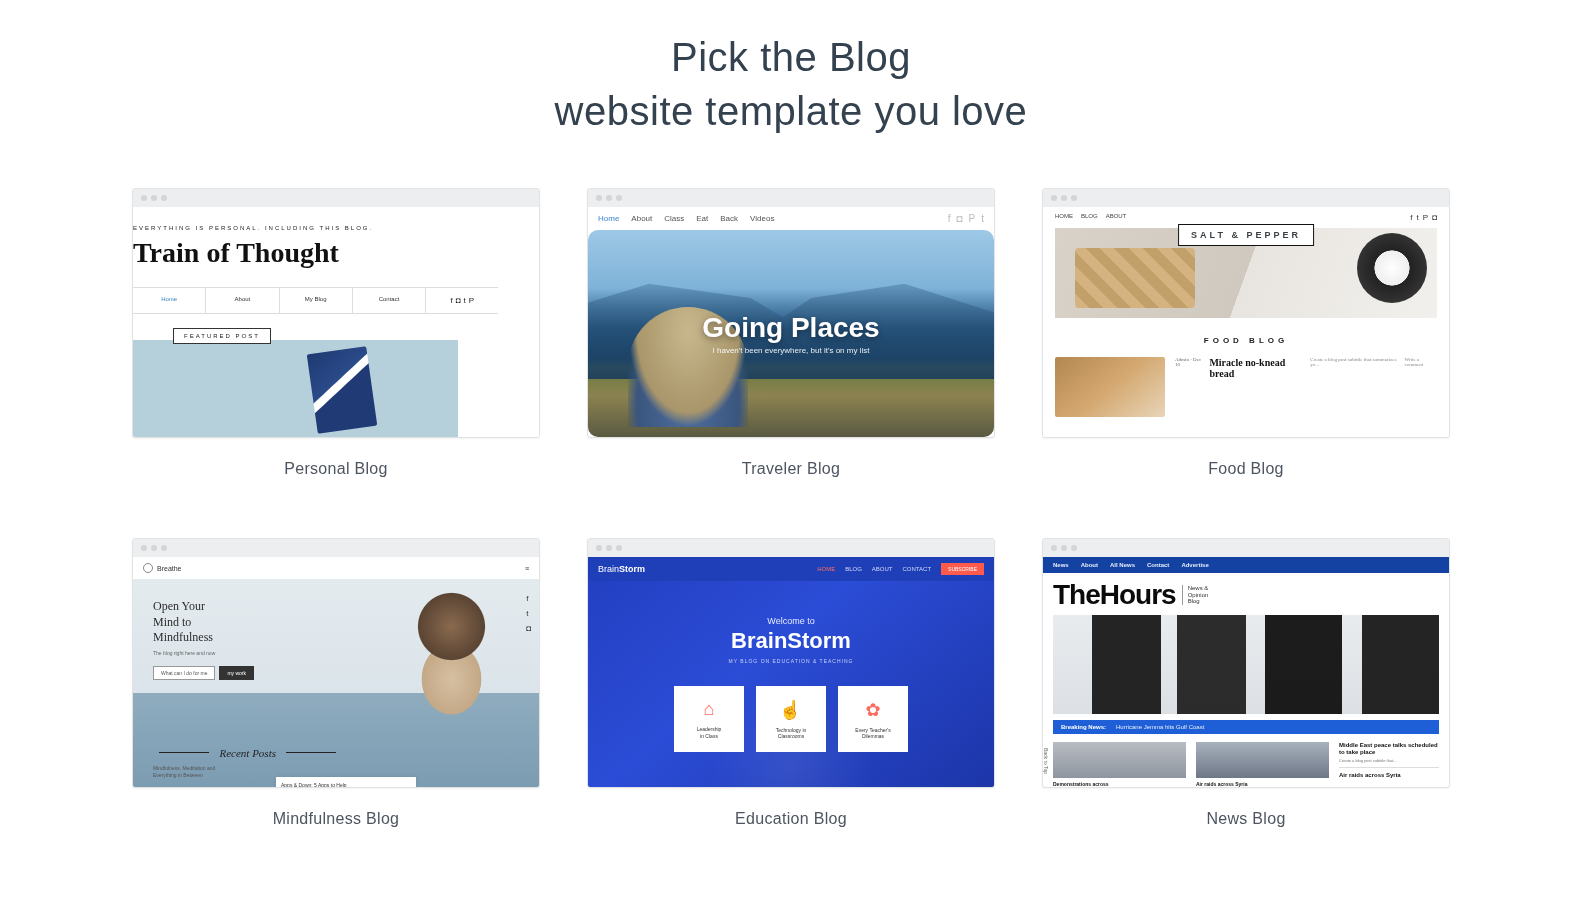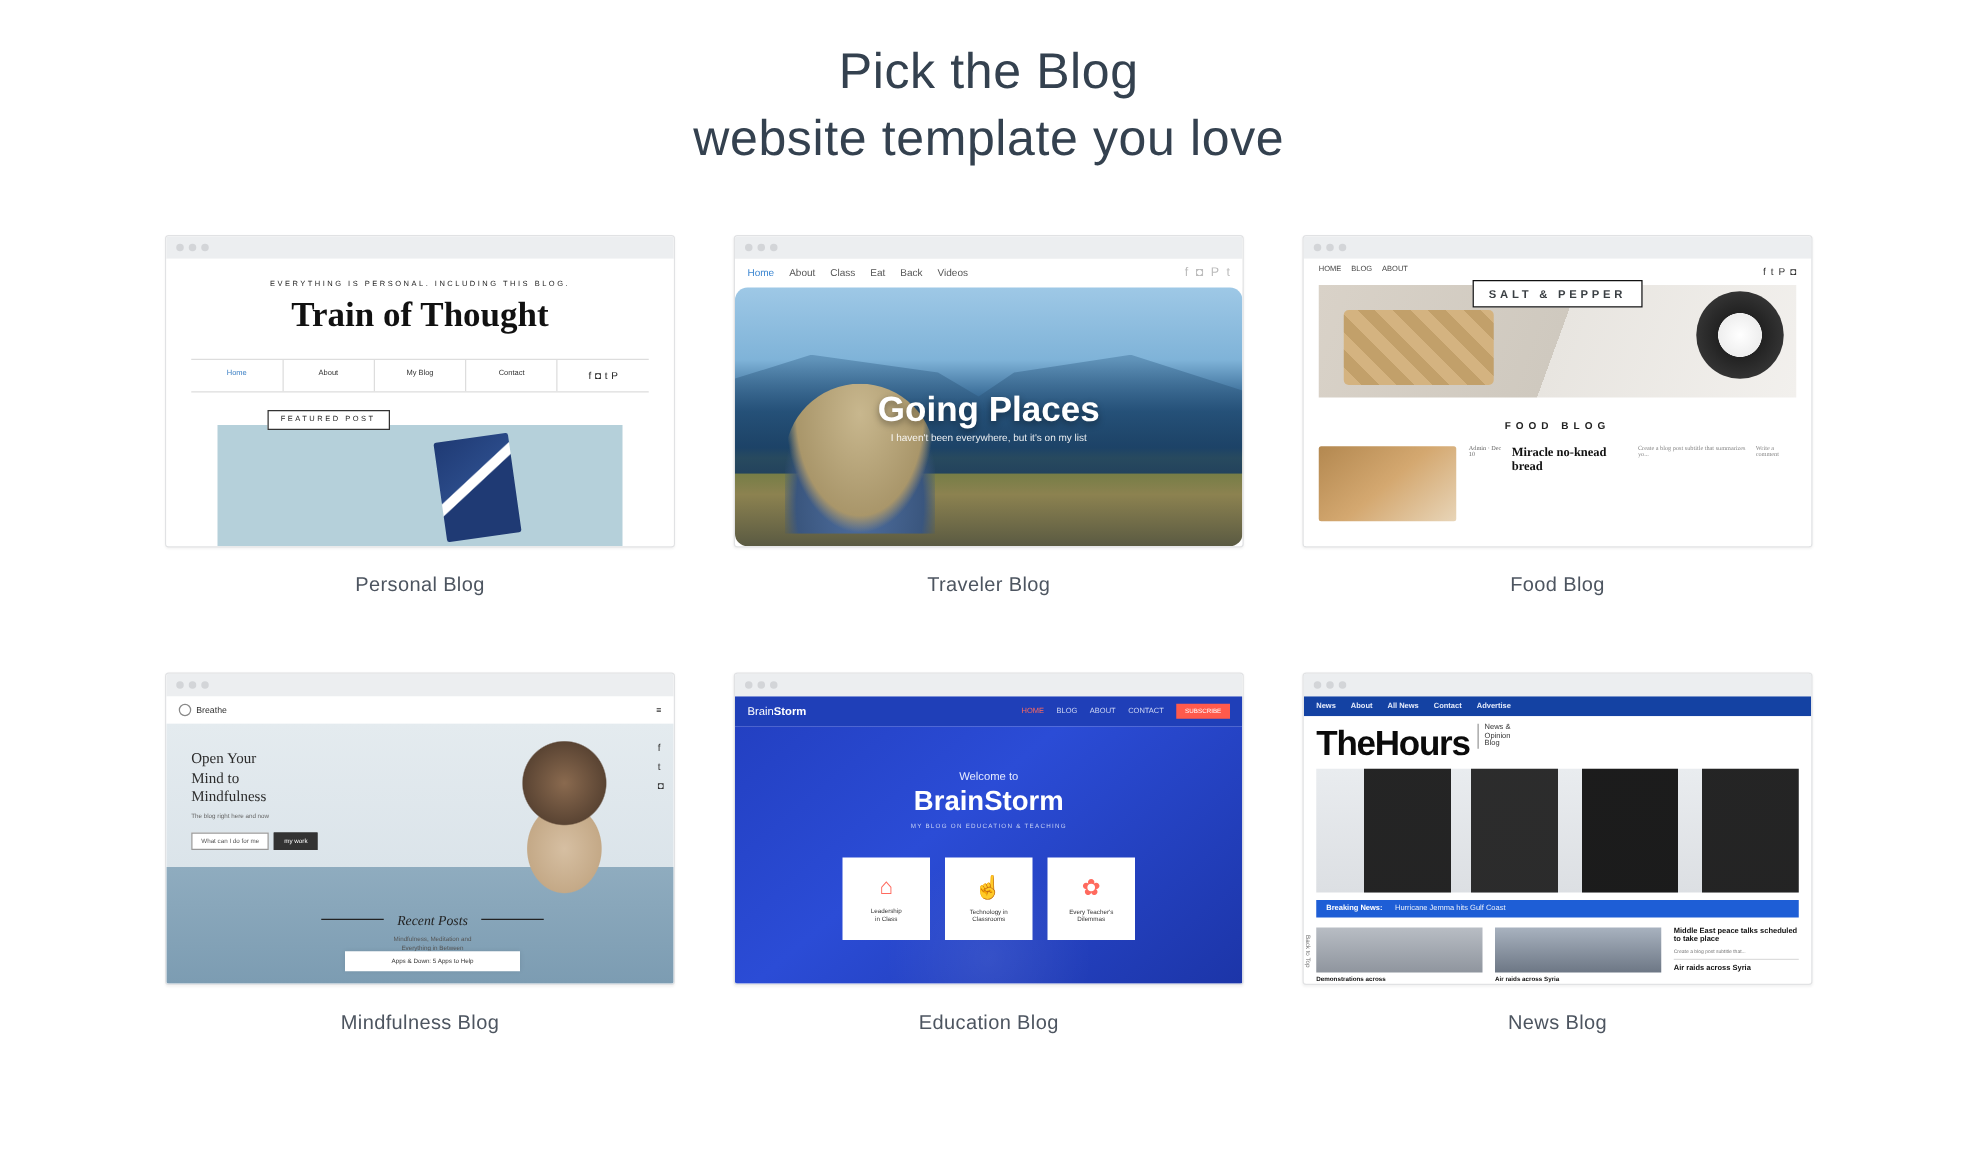--- a/index.html
+++ b/index.html
@@ -54,21 +54,21 @@
 .viewport { flex: 1; position: relative; overflow: hidden; }
 .card-label {
   font-size: 16px;
   font-weight: 300;
   color: #4d5560;
   margin-top: 22px;
   letter-spacing: 0.3px;
 }
 
 
-.t1 { background: #fff; display: flex; flex-direction: column; align-items: center; }
+.t1 { background: #fff; display: flex; flex-direction: column; align-items: flex-start; }
 .t1-tag { font-size: 6px; letter-spacing: 2px; color: #222; margin-top: 18px; }
 .t1-title { font-family: Georgia, "Times New Roman", serif; font-weight: 700; font-size: 28px; color: #111; margin-top: 6px; }
 .t1-nav { display: flex; border-top:1px solid #ddd; border-bottom:1px solid #ddd; width: 90%; margin-top: 18px; }
 .t1-nav div { flex:1; text-align:center; font-size:6px; color:#333; padding:8px 0; border-right:1px solid #ddd; }
 .t1-nav div:last-child { border-right:none; }
 .t1-nav div.home { color:#3a7fc4; }
 .t1-icons { display:flex; gap:3px; justify-content:center; align-items:center; }
 .t1-icons span { font-size:8px; color:#222; }
 .t1-hero { position:relative; width:80%; height:100px; margin-top:26px; background:#b5d0da; }
 .t1-featured {
@@ -149,21 +149,21 @@
   background:
     radial-gradient(ellipse 55px 55px at 50% 25%,#8a6a4f 0%,#5a4433 60%,transparent 62%),
     radial-gradient(ellipse 42px 50px at 50% 60%,#d6bfa2 0%,#c4a987 70%,transparent 72%);
 }
 .t4-title { font-family:Georgia,serif; font-size:12px; color:#2c2c2c; line-height:1.3; max-width:130px; }
 .t4-sub { font-size:5px; color:#666; margin-top:4px; }
 .t4-btns { display:flex; gap:4px; margin-top:10px; }
 .t4-btn { font-size:5px; padding:3px 7px; border:1px solid #999; background:#fff; color:#555; }
 .t4-btn.dark { background:#333; color:#fff; border-color:#333; }
 .t4-socialv { position:absolute; right:8px; top:15px; display:flex; flex-direction:column; gap:6px; font-size:8px; color:#333; }
-.t4-recent { position:absolute; left:0; right:0; bottom:16px; background:rgba(255,255,255,0); text-align:center; padding:8px 0;margin-left:20px; }
+.t4-recent { position:absolute; left:0; right:0; bottom:0; background:rgba(255,255,255,0); text-align:left; padding:8px 0;margin-left:20px; }
 .t4-recent-t { font-family:Georgia,serif; font-style:italic; font-size:11px; color:#222; }
 .t4-recent-line { width:50px; height:1px; background:#222; display:inline-block; margin:0 6px; vertical-align:middle; }
 .t4-recent-sub { font-size:5px; color:#555; margin-top:4px; line-height:1.4; }
 .t4-card { position:absolute; bottom:-6px; left:50%; transform:translateX(-50%); width:140px; background:#fff; padding:5px; font-size:5px; color:#333; box-shadow:0 0 4px rgba(0,0,0,.1); }
 
 
 .t5 { display:flex; flex-direction:column; }
 .t5-top { display:flex; justify-content:space-between; align-items:center; padding:6px 10px; background:#1f3fb8; }
 .t5-brand { font-size:9px; color:#fff; }
 .t5-brand b { font-weight:700; }
@@ -179,21 +179,21 @@
 .t5-title { font-size:22px; font-weight:800; color:#fff; margin:2px 0 4px; }
 .t5-sub { font-size:5px; color:#c8d2f5; letter-spacing:1px; margin-bottom:22px; }
 .t5-cards { display:flex; gap:12px; }
 .t5-card { width:70px; height:66px; background:#fff; display:flex; flex-direction:column; align-items:center; justify-content:center; gap:6px; }
 .t5-card-icon { font-size:18px; color:#ff6a5e; }
 .t5-card-txt { font-size:5px; color:#333; text-align:center; line-height:1.3; padding:0 4px; }
 
 
 .t6 { display:flex; flex-direction:column; }
 .t6-top { background:#1442a3; display:flex; gap:12px; padding:5px 10px; font-size:6px; color:#e6ecfb; font-weight:600; align-items:center; }
-.t6-header { display:flex; align-items:flex-start; gap:6px; padding:6px 10px 2px; background:#fff; }
+.t6-header { display:flex; align-items:center; gap:6px; padding:6px 10px 2px; background:#fff; }
 .t6-title { font-size:28px; font-weight:900; color:#0b0b0b; letter-spacing:-1px; }
 .t6-title-sub { font-size:6px; color:#333; line-height:1.1; border-left:1px solid #999; padding-left:5px; }
 .t6-hero { height:105px; margin:2px 10px 0; position:relative; background:
   linear-gradient(180deg,#e9ecef 0%,#dcdfe3 100%);
 }
 .t6-hero::before {
   content:""; position:absolute; inset:0;
   background:
     linear-gradient(90deg,transparent 0 10%,#1a1a1a 10% 28%,transparent 28% 32%,#222 32% 50%,transparent 50% 55%,#111 55% 75%,transparent 75% 80%,#1a1a1a 80% 100%);
   opacity:.95;

